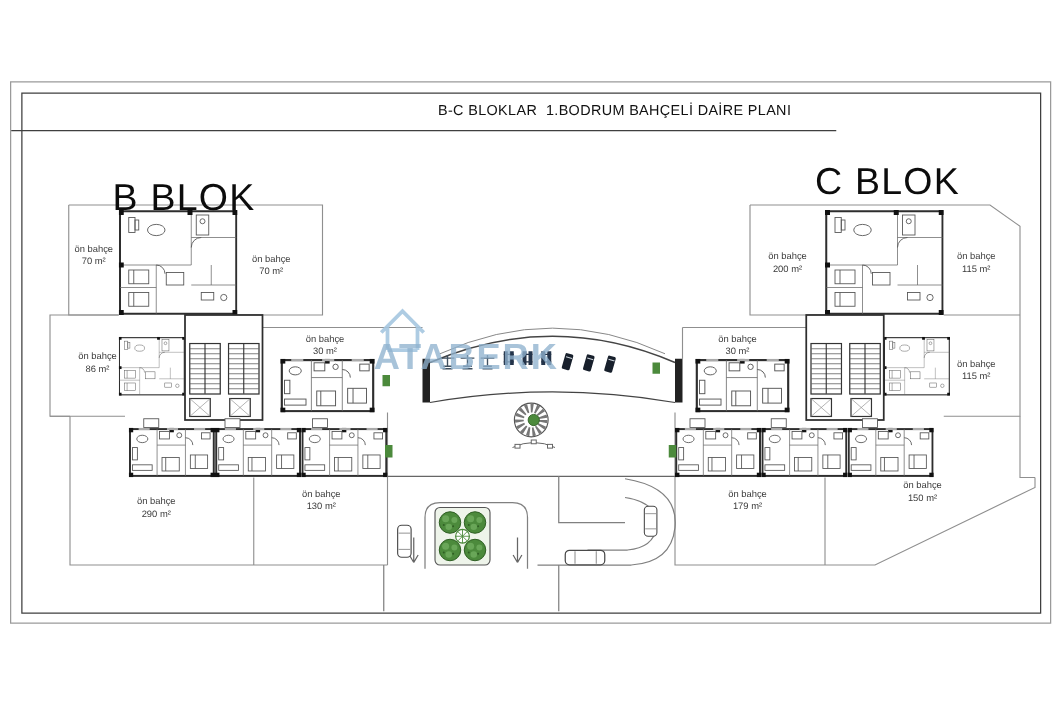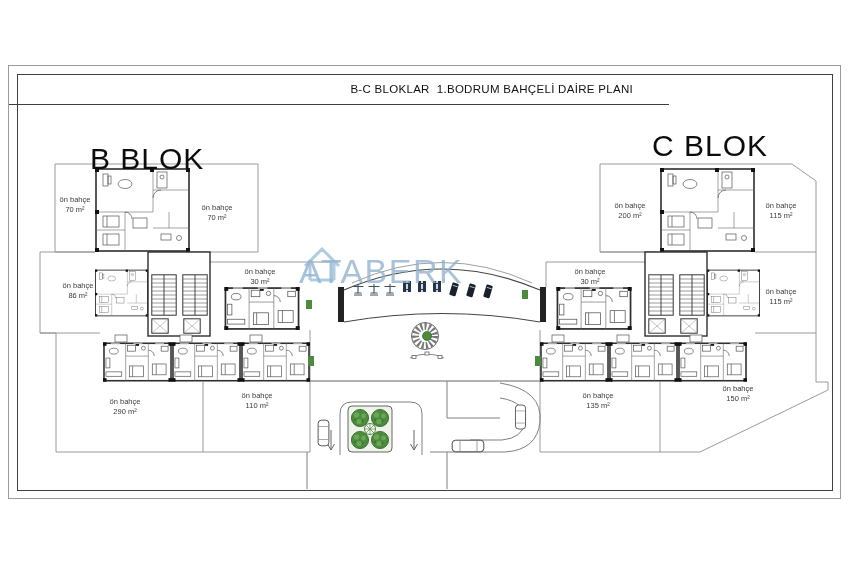--- a/index.html
+++ b/index.html
@@ -15,21 +15,21 @@
        padding-right:36px;font-size:11.5px;letter-spacing:.3px;color:#111;
        white-space:pre;z-index:6;}
   .block-title{position:absolute;font-size:30px;font-weight:400;color:#0c0c0c;
        letter-spacing:1px;z-index:6;}
   #b-title{left:90px;top:96px;margin-top:46px;}
   #c-title{left:652px;top:129px;}
   .glabel{position:absolute;transform:translate(-50%,-50%);text-align:center;
        font-size:7.5px;line-height:9.5px;color:#3a3a3a;white-space:nowrap;z-index:6;}
   .glabel .area{display:block;}
   .plan{position:absolute;left:0;top:0;z-index:1;}
-  .watermark{position:absolute;left:299px;top:252px;font-size:34px;font-weight:normal;
+  .watermark{position:absolute;left:299px;top:270px;font-size:29px;font-weight:bold;
        letter-spacing:1.5px;color:rgba(144,178,206,.78);z-index:5;}
   .wm-house{position:absolute;left:300px;top:240px;z-index:4;}
 </style>
 </head>
 <body>
 
 <div class="frame-outer"></div>
 <div class="frame-inner"></div>
 <div class="title-band">B-C BLOKLAR  1.BODRUM BAHÇELİ DAİRE PLANI</div>
 
@@ -258,25 +258,25 @@
   <span>ön bahçe</span><span class="area">70 m²</span></div>
 <div class="glabel" style="left:217px;top:212px">
   <span>ön bahçe</span><span class="area">70 m²</span></div>
 <div class="glabel" style="left:78px;top:290px">
   <span>ön bahçe</span><span class="area">86 m²</span></div>
 <div class="glabel" style="left:260px;top:276px">
   <span>ön bahçe</span><span class="area">30 m²</span></div>
 <div class="glabel" style="left:125px;top:406px">
   <span>ön bahçe</span><span class="area">290 m²</span></div>
 <div class="glabel" style="left:257px;top:400px">
-  <span>ön bahçe</span><span class="area">110 m²</span></div>
+  <span>ön bahçe</span><span class="area">130 m²</span></div>
 <div class="glabel" style="left:630px;top:210px">
   <span>ön bahçe</span><span class="area">200 m²</span></div>
 <div class="glabel" style="left:781px;top:210px">
   <span>ön bahçe</span><span class="area">115 m²</span></div>
 <div class="glabel" style="left:781px;top:296px">
   <span>ön bahçe</span><span class="area">115 m²</span></div>
 <div class="glabel" style="left:590px;top:276px">
   <span>ön bahçe</span><span class="area">30 m²</span></div>
 <div class="glabel" style="left:598px;top:400px">
-  <span>ön bahçe</span><span class="area">135 m²</span></div>
+  <span>ön bahçe</span><span class="area">179 m²</span></div>
 <div class="glabel" style="left:738px;top:393px">
   <span>ön bahçe</span><span class="area">150 m²</span></div>
 
 </body></html>

